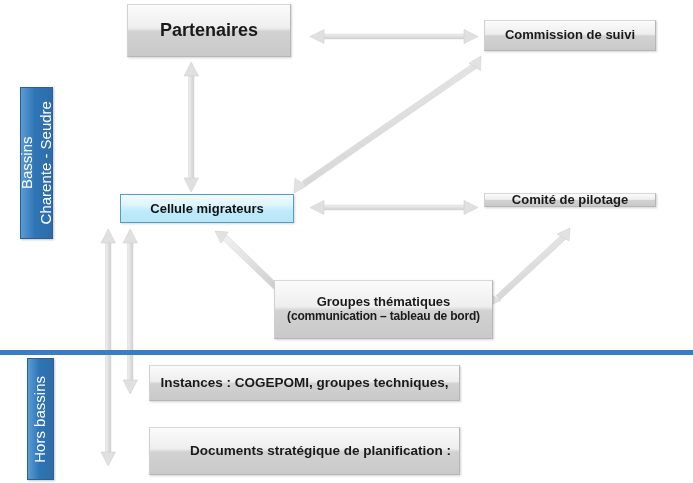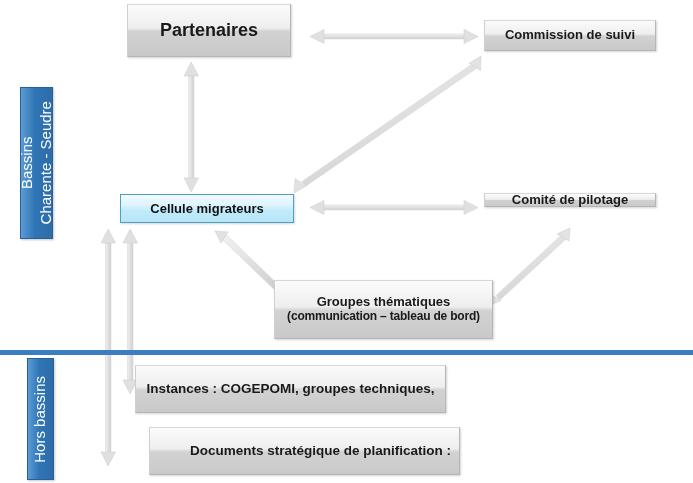--- a/index.html
+++ b/index.html
@@ -196,21 +196,21 @@
 
   <div class="gbox" style="left:484px; top:193px; width:172px; height:14px;">
     <div class="t1">Comité de pilotage</div>
   </div>
 
   <div class="gbox" style="left:274px; top:280px; width:219px; height:59px;">
     <div class="t1">Groupes thématiques</div>
     <div class="t-small">(communication – tableau de bord)</div>
   </div>
 
-  <div class="gbox" style="left:135px; top:365px; width:311px; height:48px;justify-content:center;">
+  <div class="gbox" style="left:149px; top:365px; width:311px; height:36px;justify-content:center;">
     <div class="t-line1">Instances : COGEPOMI, groupes techniques,</div>
   </div>
 
   <div class="gbox" style="left:149px; top:427px; width:311px; height:48px;padding-left:32px;">
     <div class="t-line1">Documents stratégique de planification :</div>
   </div>
 
 </div>
 
 </body></html>

